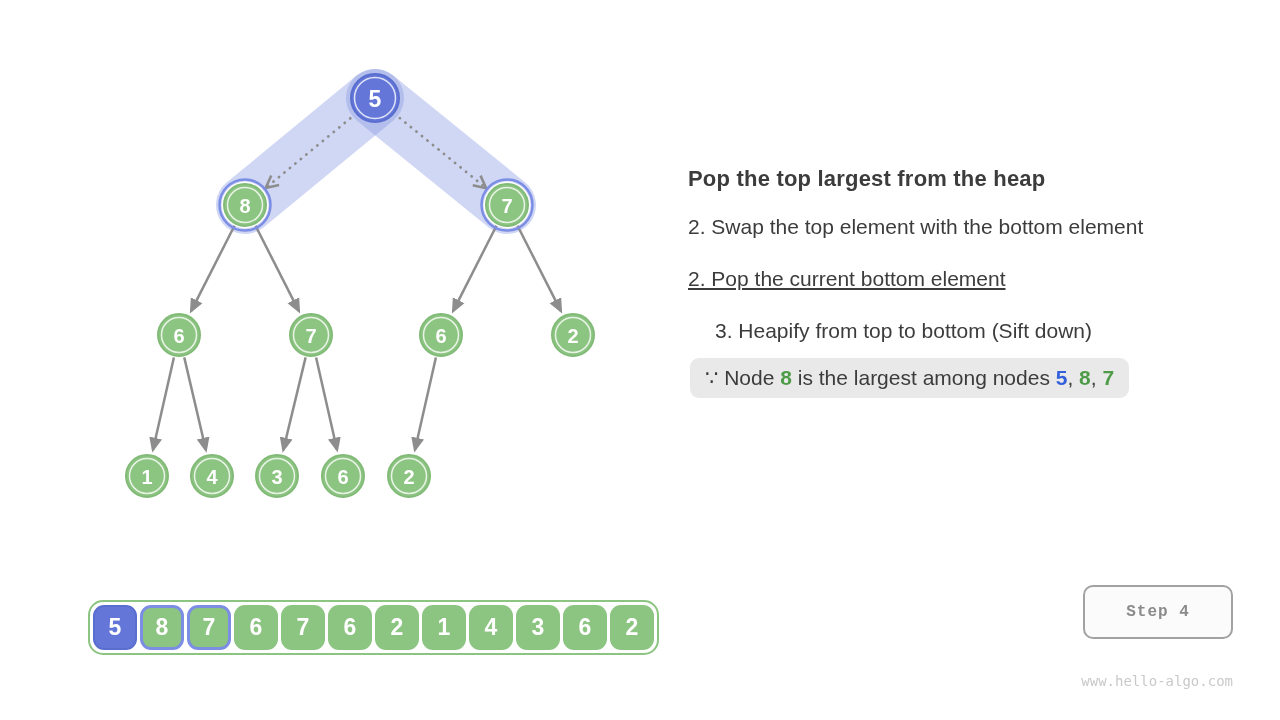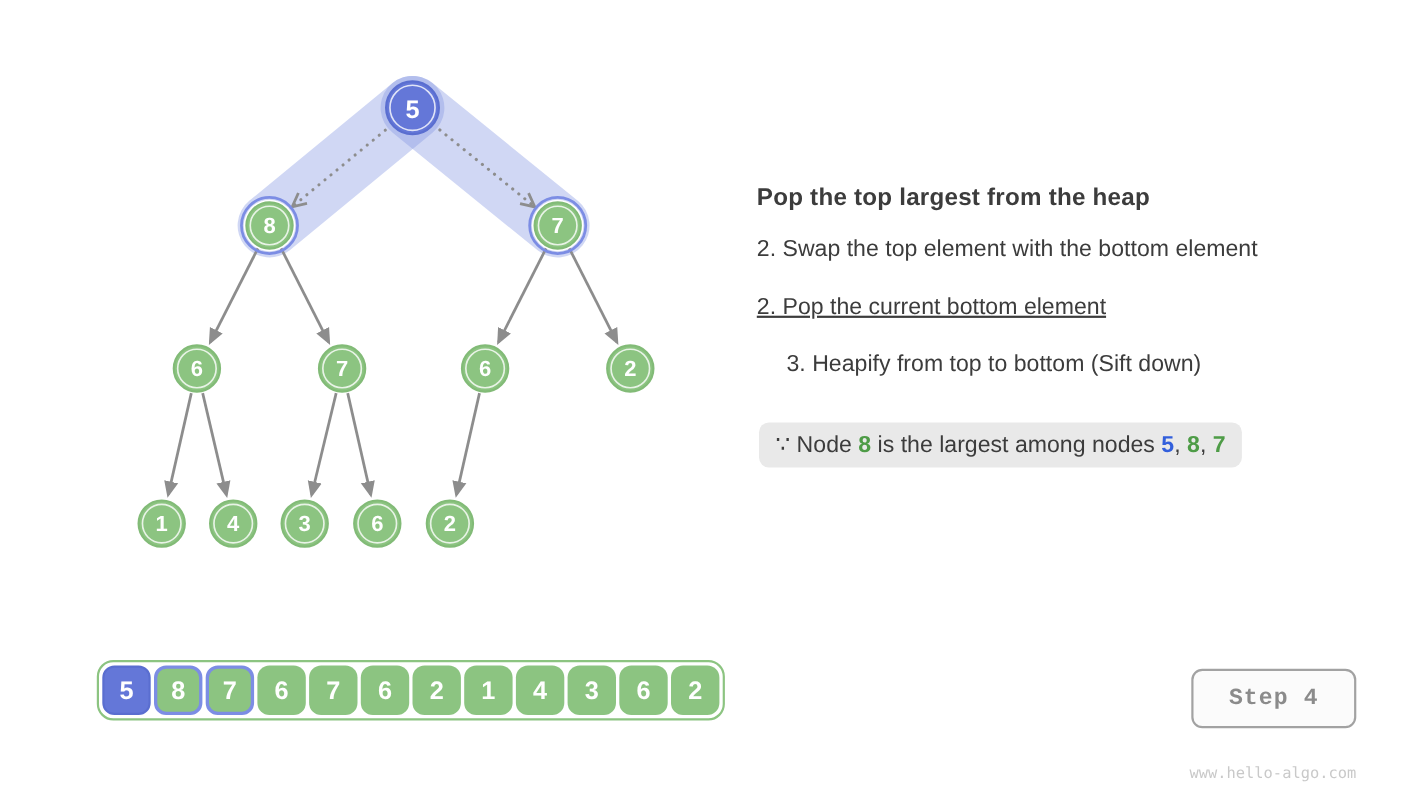--- a/index.html
+++ b/index.html
@@ -14,21 +14,21 @@
     position:absolute; left:688px; top:166px;
     font-size:22px; font-weight:bold; color:var(--text-dark); letter-spacing:0.2px;
   }
   .step-item {
     position:absolute; left:688px; font-size:21px; color:var(--text-dark);
   }
   #step-1 { top:215px; }
   #step-2 { top:267px;text-decoration:underline; }
   #step-3 { top:319px;margin-left:27px; }
   #note-box {
-    position:absolute; left:690px; top:384px;
+    position:absolute; left:690px; top:358px;
     background:var(--note-bg); border-radius:9px; padding:8px 15px;
     font-size:21px; color:var(--text-dark); white-space:nowrap;
   }
   #note-box .seg-green { color:var(--note-green); font-weight:bold; }
   #note-box .seg-blue  { color:var(--note-blue);  font-weight:bold; }
 
   #array-box {
     position:absolute; left:88px; top:600px;
     border:2px solid var(--green-fill); border-radius:15px;
     padding:3px; display:flex; gap:3px; background:#ffffff;
@@ -36,28 +36,28 @@
   .cell {
     width:44px; height:45px; border-radius:11px; box-sizing:border-box;
     display:flex; align-items:center; justify-content:center;
     color:#ffffff; font-weight:bold; font-size:23px;
   }
   .cell.green { background:var(--green-fill); }
   .cell.blue  { background:var(--blue-fill); border:2px solid var(--blue-stroke); }
   .cell.green-ring { background:var(--green-fill); border:3px solid var(--ring-blue); }
 
   #step-button {
-    position:absolute; left:1083px; top:608px; width:146px; height:50px;
+    position:absolute; left:1083px; top:585px; width:146px; height:50px;
     border:2px solid var(--step-border); border-radius:10px; background:#fbfbfb;
     display:flex; align-items:center; justify-content:center;
     font-family:"Liberation Mono", monospace; font-weight:bold;
-    font-size:21px; color:var(--step-text); letter-spacing:1px; cursor:pointer;
+    font-size:16px; color:var(--step-text); letter-spacing:1px; cursor:pointer;
   }
   #watermark {
-    position:absolute; right:47px; top:695px;
+    position:absolute; right:47px; top:673px;
     font-family:"DejaVu Sans Mono", monospace; font-size:14px; color:var(--watermark);
   }
 </style>
 </head>
 <body>
 
 <div id="tree-container"><svg width="680" height="560" viewBox="0 0 680 560">
       <defs>
         <marker id="ah" markerWidth="6" markerHeight="6" refX="4.8" refY="3" orient="auto">
           <path d="M0,0.4 L6,3 L0,5.6 Z" fill="#8d8d8d"></path>

